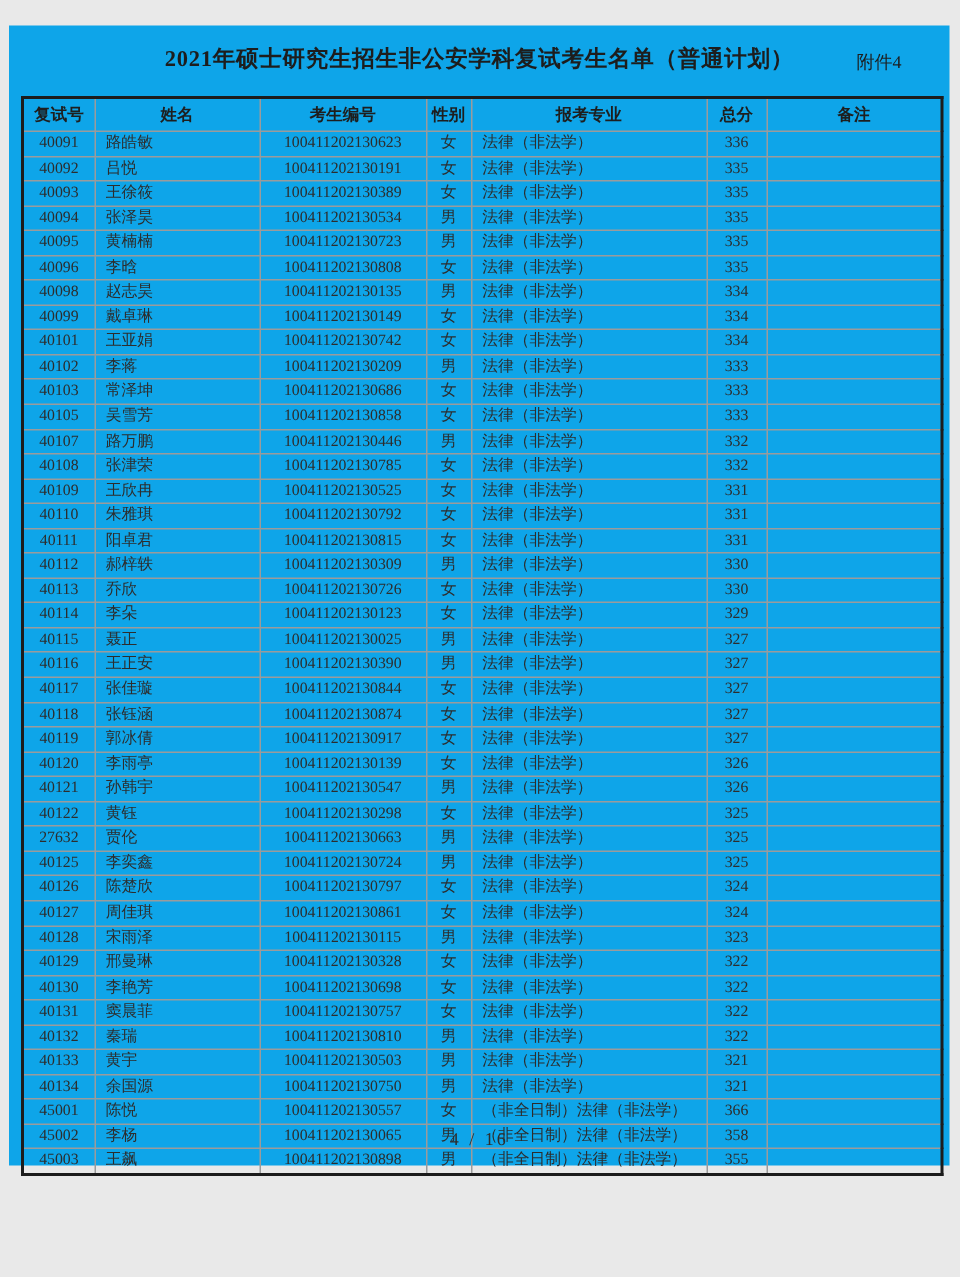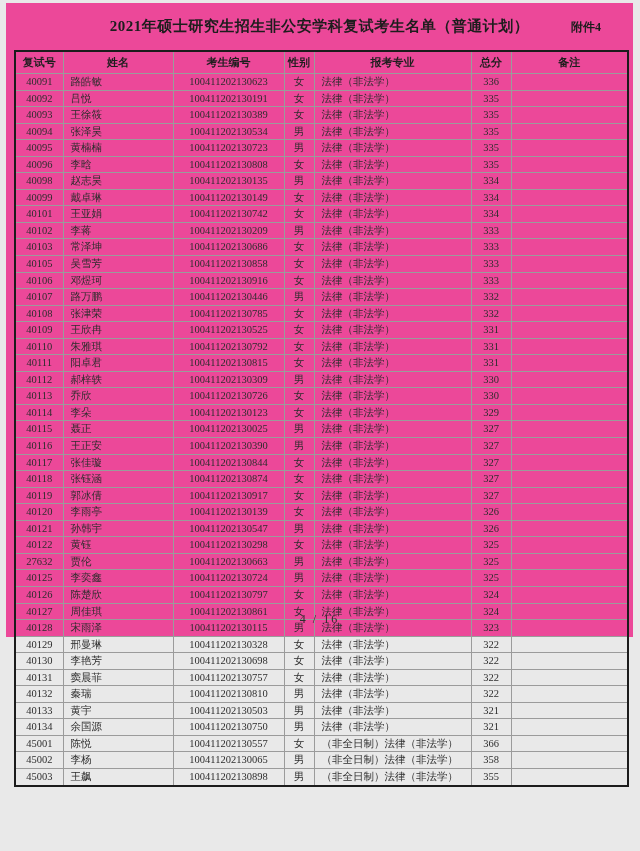--- a/index.html
+++ b/index.html
@@ -11,24 +11,24 @@
   .viewport {
     position: relative;
     width: 640px;
     height: 851px;
     background: #e9e9e9;
     overflow: hidden;
   }
   .page {
     position: absolute;
     left: 6px;
-    top: 3px;
+    top: 17px;
     width: 627px;
-    height: 634px;
-    background: #ec4899;
+    height: 760px;
+    background: #0ea5e9;
     box-sizing: border-box;
   }
   .title-row {
     position: absolute;
     top: 10px;
     left: 0;
     width: 100%;
     height: 26px;
   }
   .doc-title {
@@ -38,21 +38,21 @@
     font-weight: bold;
     color: #1d1d1d;
     letter-spacing: 0.5px;
     line-height: 26px;
   }
   .attachment {
     position: absolute;
     right: 32px;
     top: 0;
     font-size: 12px;
-    font-weight: bold;
+    font-weight: normal;
     color: #1d1d1d;
     line-height: 28px;
   }
   table.roster {
     position: absolute;
     left: 8px;
     top: 47px;
     width: 613px;
     border-collapse: collapse;
     table-layout: fixed;
@@ -230,29 +230,20 @@
           <tr>
             <td class="c0">40105</td>
             <td class="c1">吴雪芳</td>
             <td class="c2">100411202130858</td>
             <td class="c3">女</td>
             <td class="c4">法律（非法学）</td>
             <td class="c5">333</td>
             <td class="c6"></td>
           </tr>
           <tr>
-            <td class="c0">40106</td>
-            <td class="c1">邓煜珂</td>
-            <td class="c2">100411202130916</td>
-            <td class="c3">女</td>
-            <td class="c4">法律（非法学）</td>
-            <td class="c5">333</td>
-            <td class="c6"></td>
-          </tr>
-          <tr>
             <td class="c0">40107</td>
             <td class="c1">路万鹏</td>
             <td class="c2">100411202130446</td>
             <td class="c3">男</td>
             <td class="c4">法律（非法学）</td>
             <td class="c5">332</td>
             <td class="c6"></td>
           </tr>
           <tr>
             <td class="c0">40108</td>

